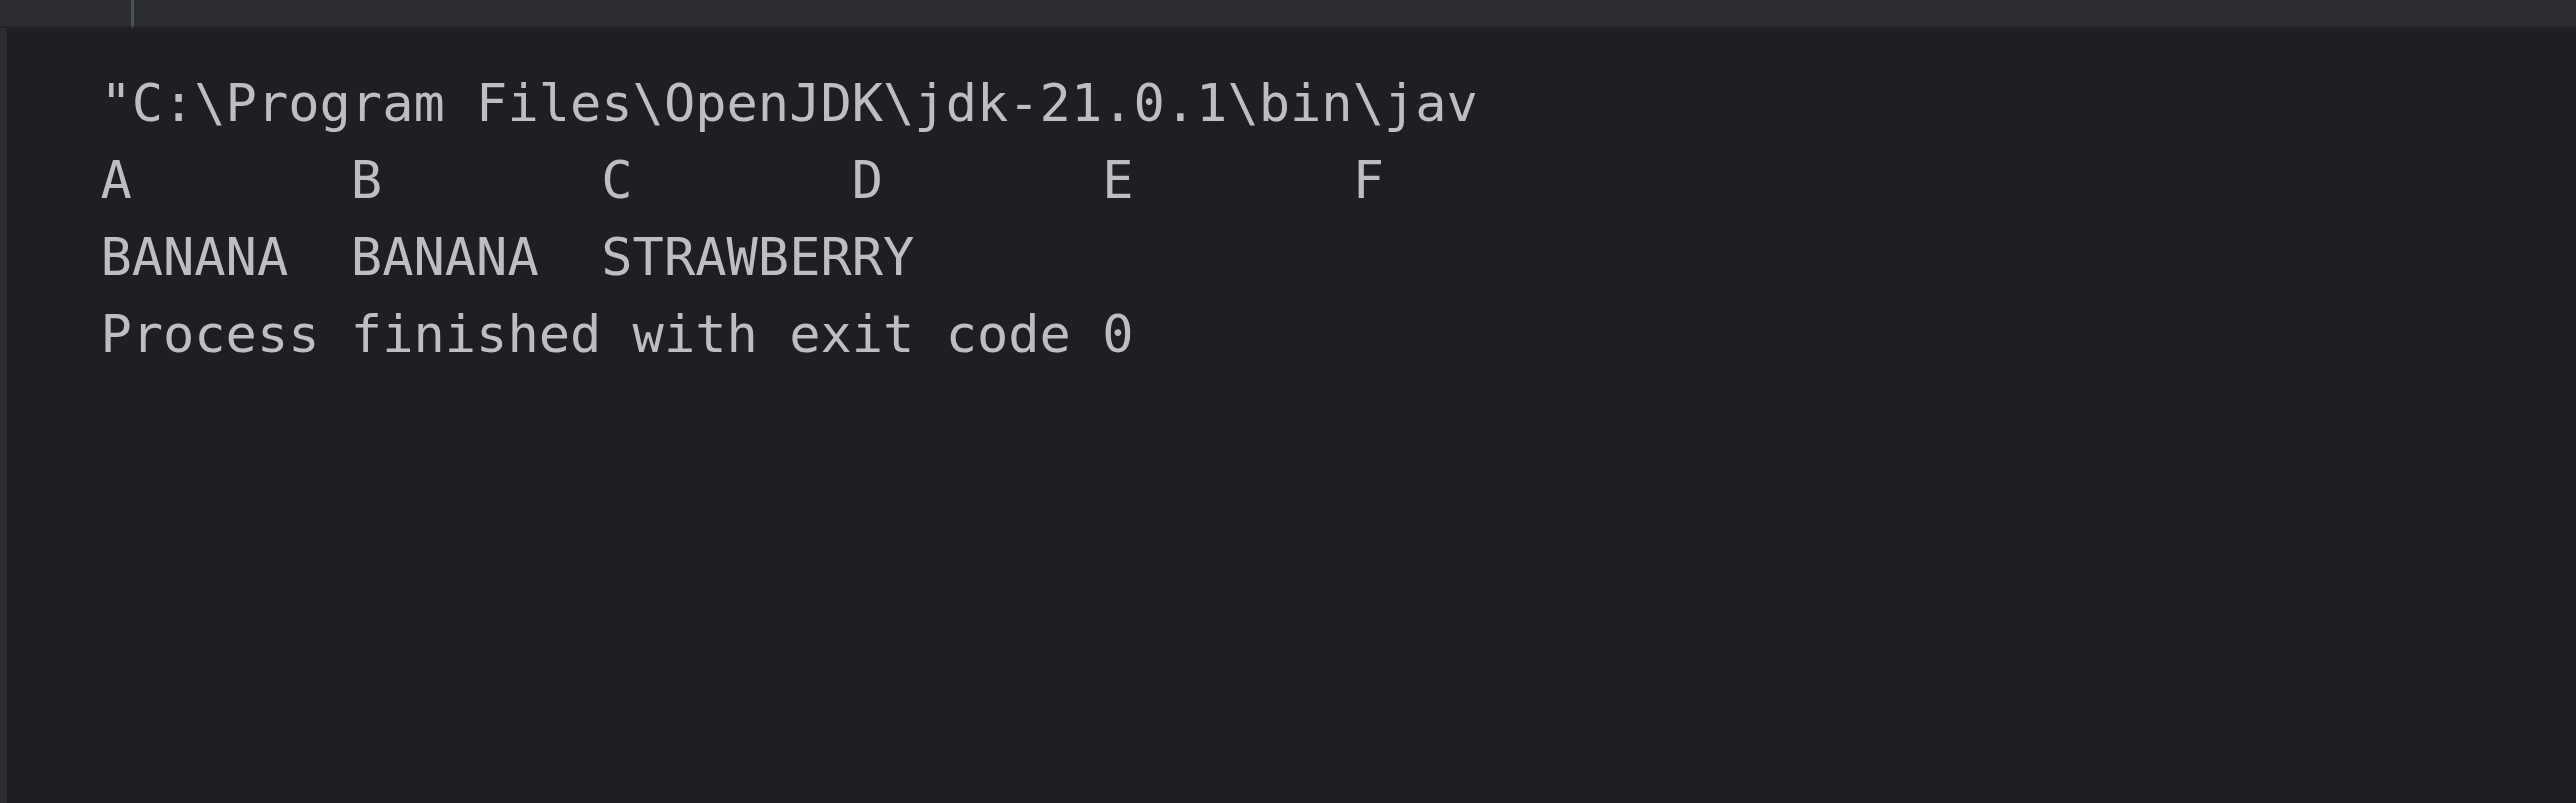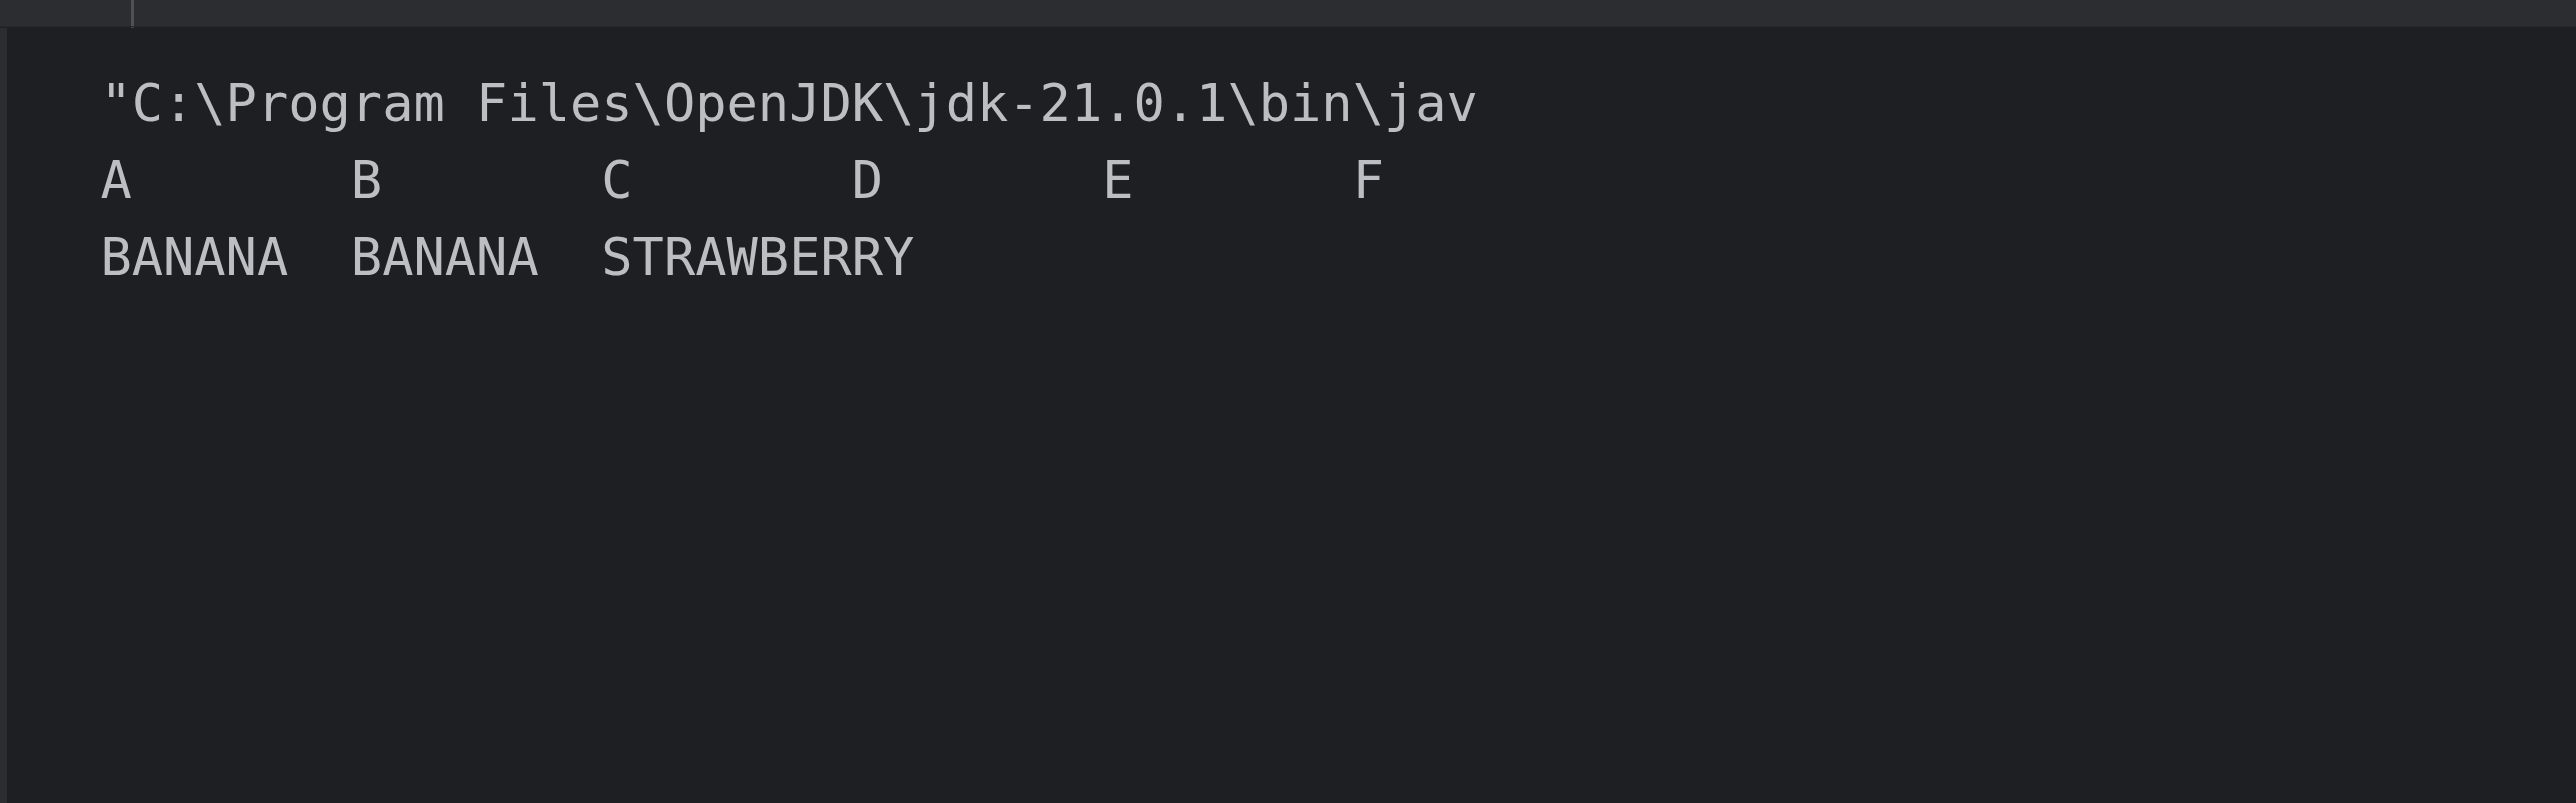--- a/index.html
+++ b/index.html
@@ -108,17 +108,18 @@
     <div class="toolbar-sep"></div>
   </div>
   <div class="toolbar-edge"></div>
 
   <div class="console">
     <div class="console-gutter"></div>
     <div class="console-text">
       <div class="line line-0">"C:\Program Files\OpenJDK\jdk-21.0.1\bin\jav</div>
       <div class="line line-1">A	B	C	D	E	F</div>
       <div class="line line-2">BANANA	BANANA	STRAWBERRY</div>
+      <div class="line line-3">Process finished with exit code 0</div>
     </div>
   </div>
 
 </div>
 
 
 </body></html>

